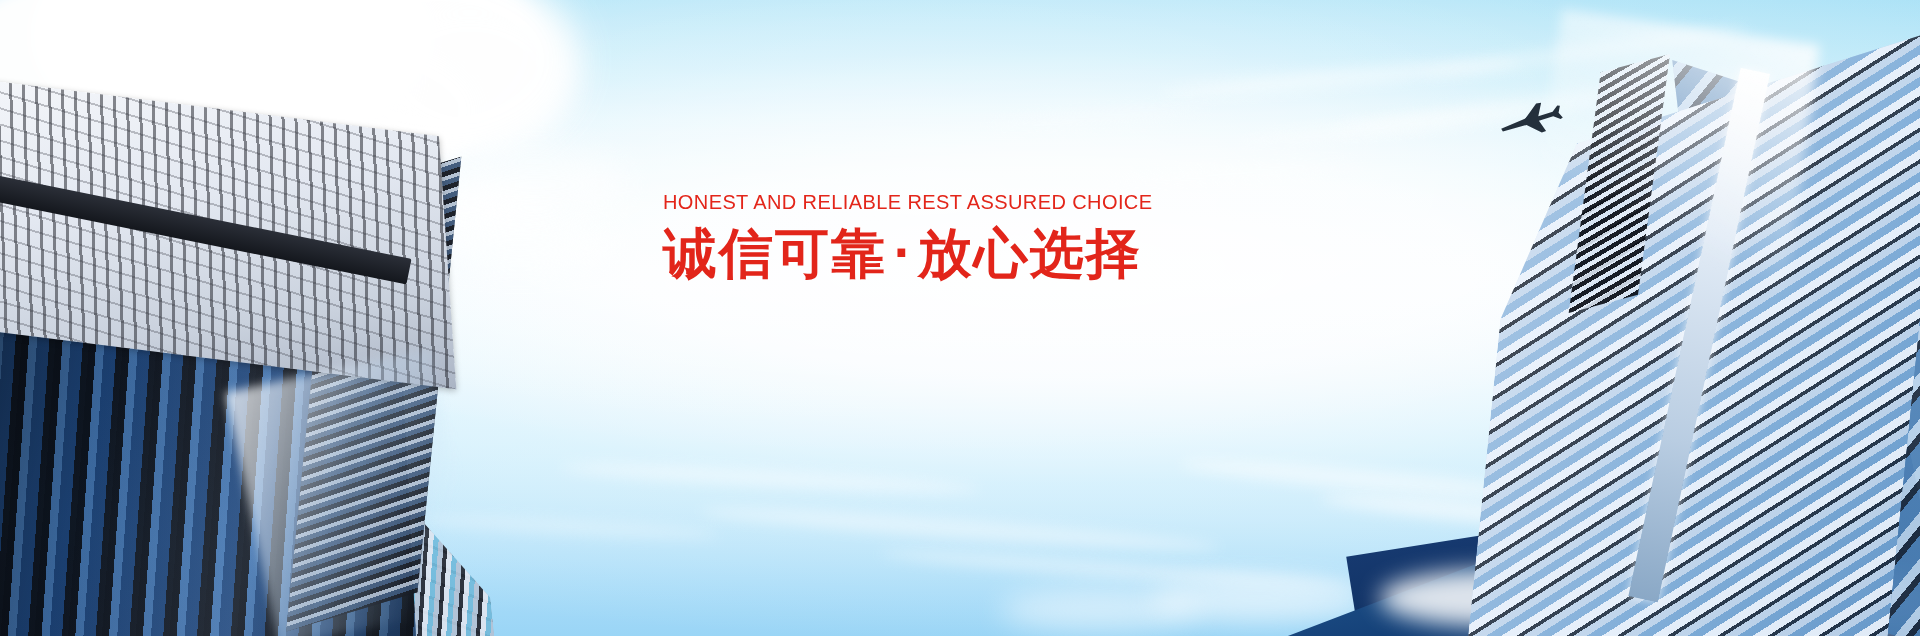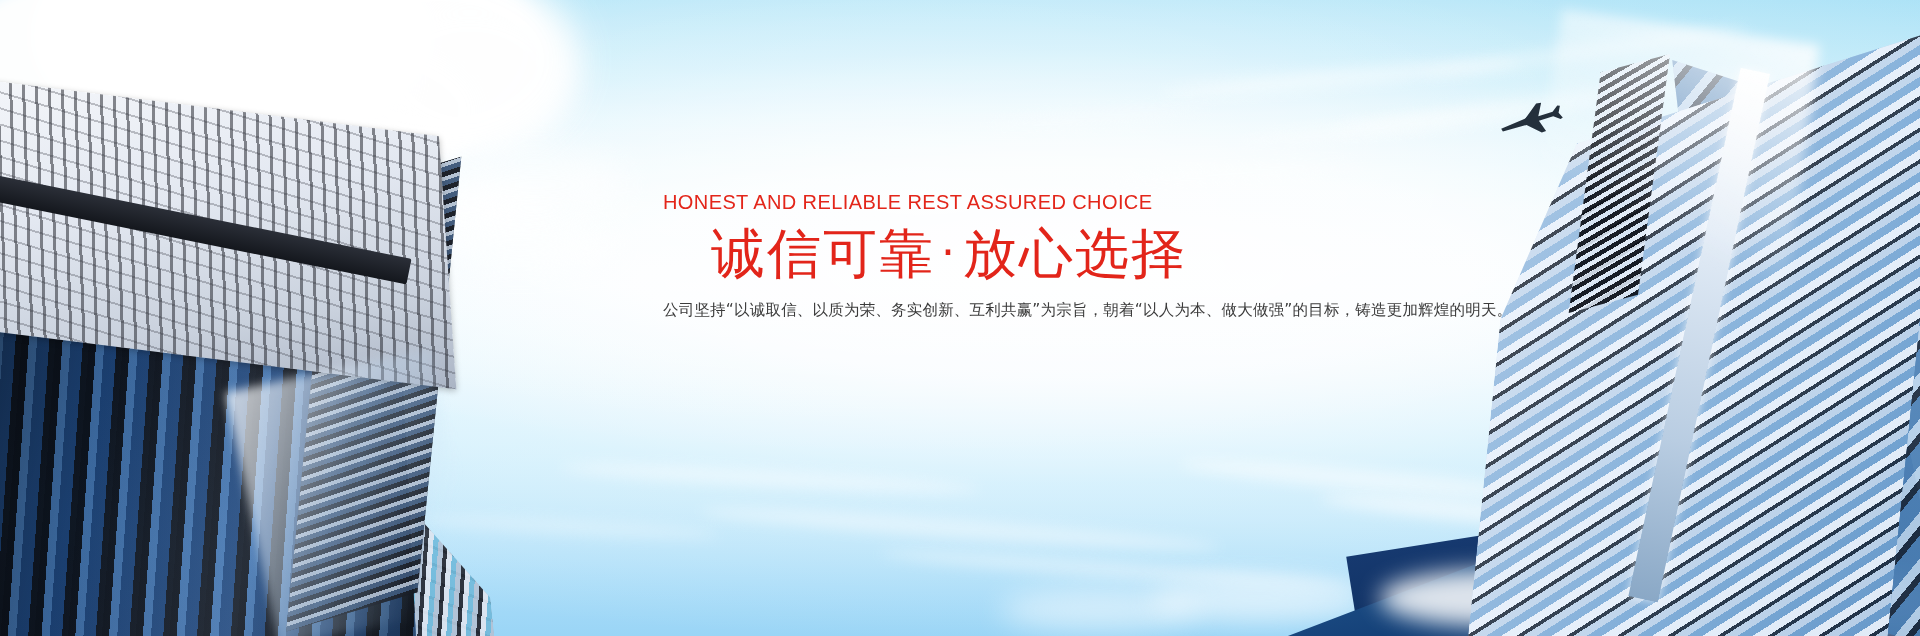--- a/index.html
+++ b/index.html
@@ -308,26 +308,25 @@
     letter-spacing:.4px;
     font-weight:400;
     line-height:1.25;
     white-space:nowrap;
     font-family:"Liberation Sans","DejaVu Sans",sans-serif;
   }
   .headline{
     margin-top:9px;
     color:#e2251a;
     font-size:54px;
-    font-weight:normal;
+    font-weight:bold;
     letter-spacing:2px;
     line-height:1.12;
     white-space:nowrap;
     font-family:"DejaVu Sans","Liberation Sans",sans-serif;
-    margin-left:48px;
   }
   .headline .dot-sep{ padding:0 6px; font-size:44px; vertical-align:4px; }
   .desc{
     margin-top:11px;
     color:#3b3b3b;
     font-size:15.5px;
     line-height:1.95;
     letter-spacing:.2px;
     white-space:nowrap;
     font-family:"DejaVu Sans","Liberation Sans",sans-serif;
@@ -422,17 +421,16 @@
       </g>
     </svg>
   </div>
 
   <div class="copy">
     <div class="eyebrow">HONEST AND RELIABLE  REST ASSURED CHOICE</div>
     <div class="headline">
       <span>诚信可靠</span><span class="dot-sep">·</span><span>放心选择</span>
     </div>
     <div class="desc">
-      <div>公司坚持“以诚取信、以质为荣、务实创新、互利共赢”为宗旨，朝着“以人为本、做大做强”的目标，铸造更加辉煌的明天。</div>
     </div>
   </div>
 
 </div>
 
 </body></html>

